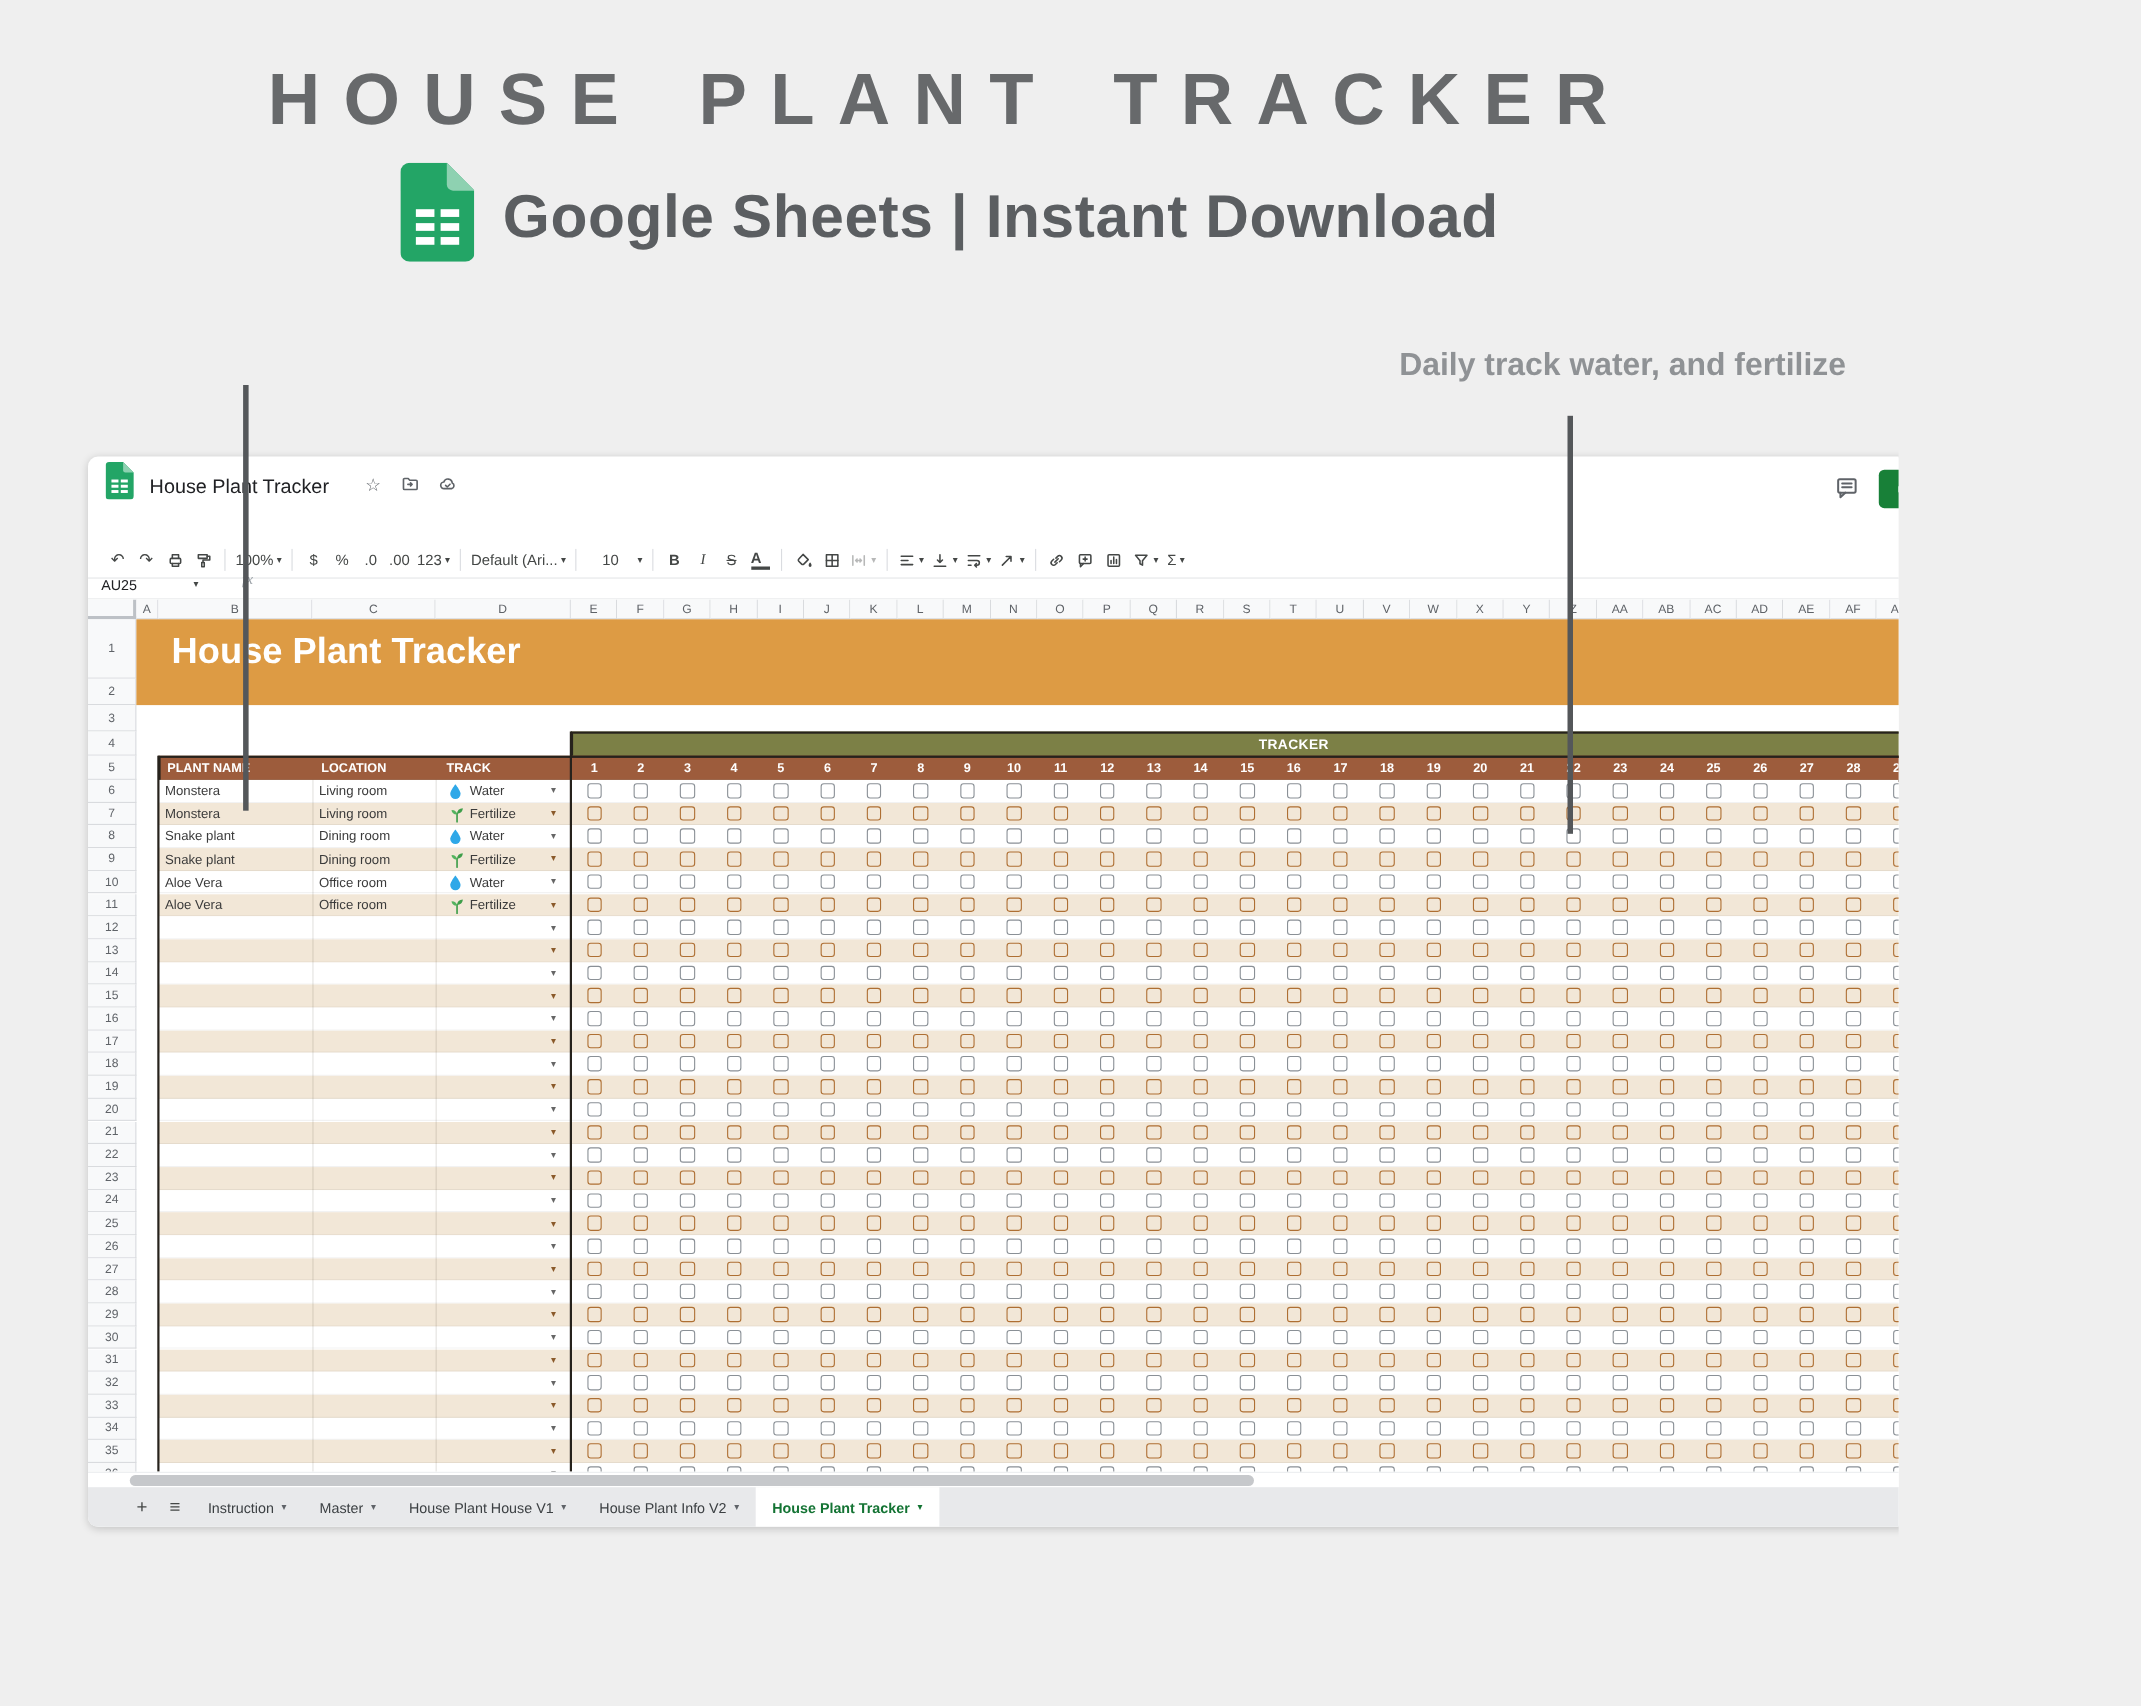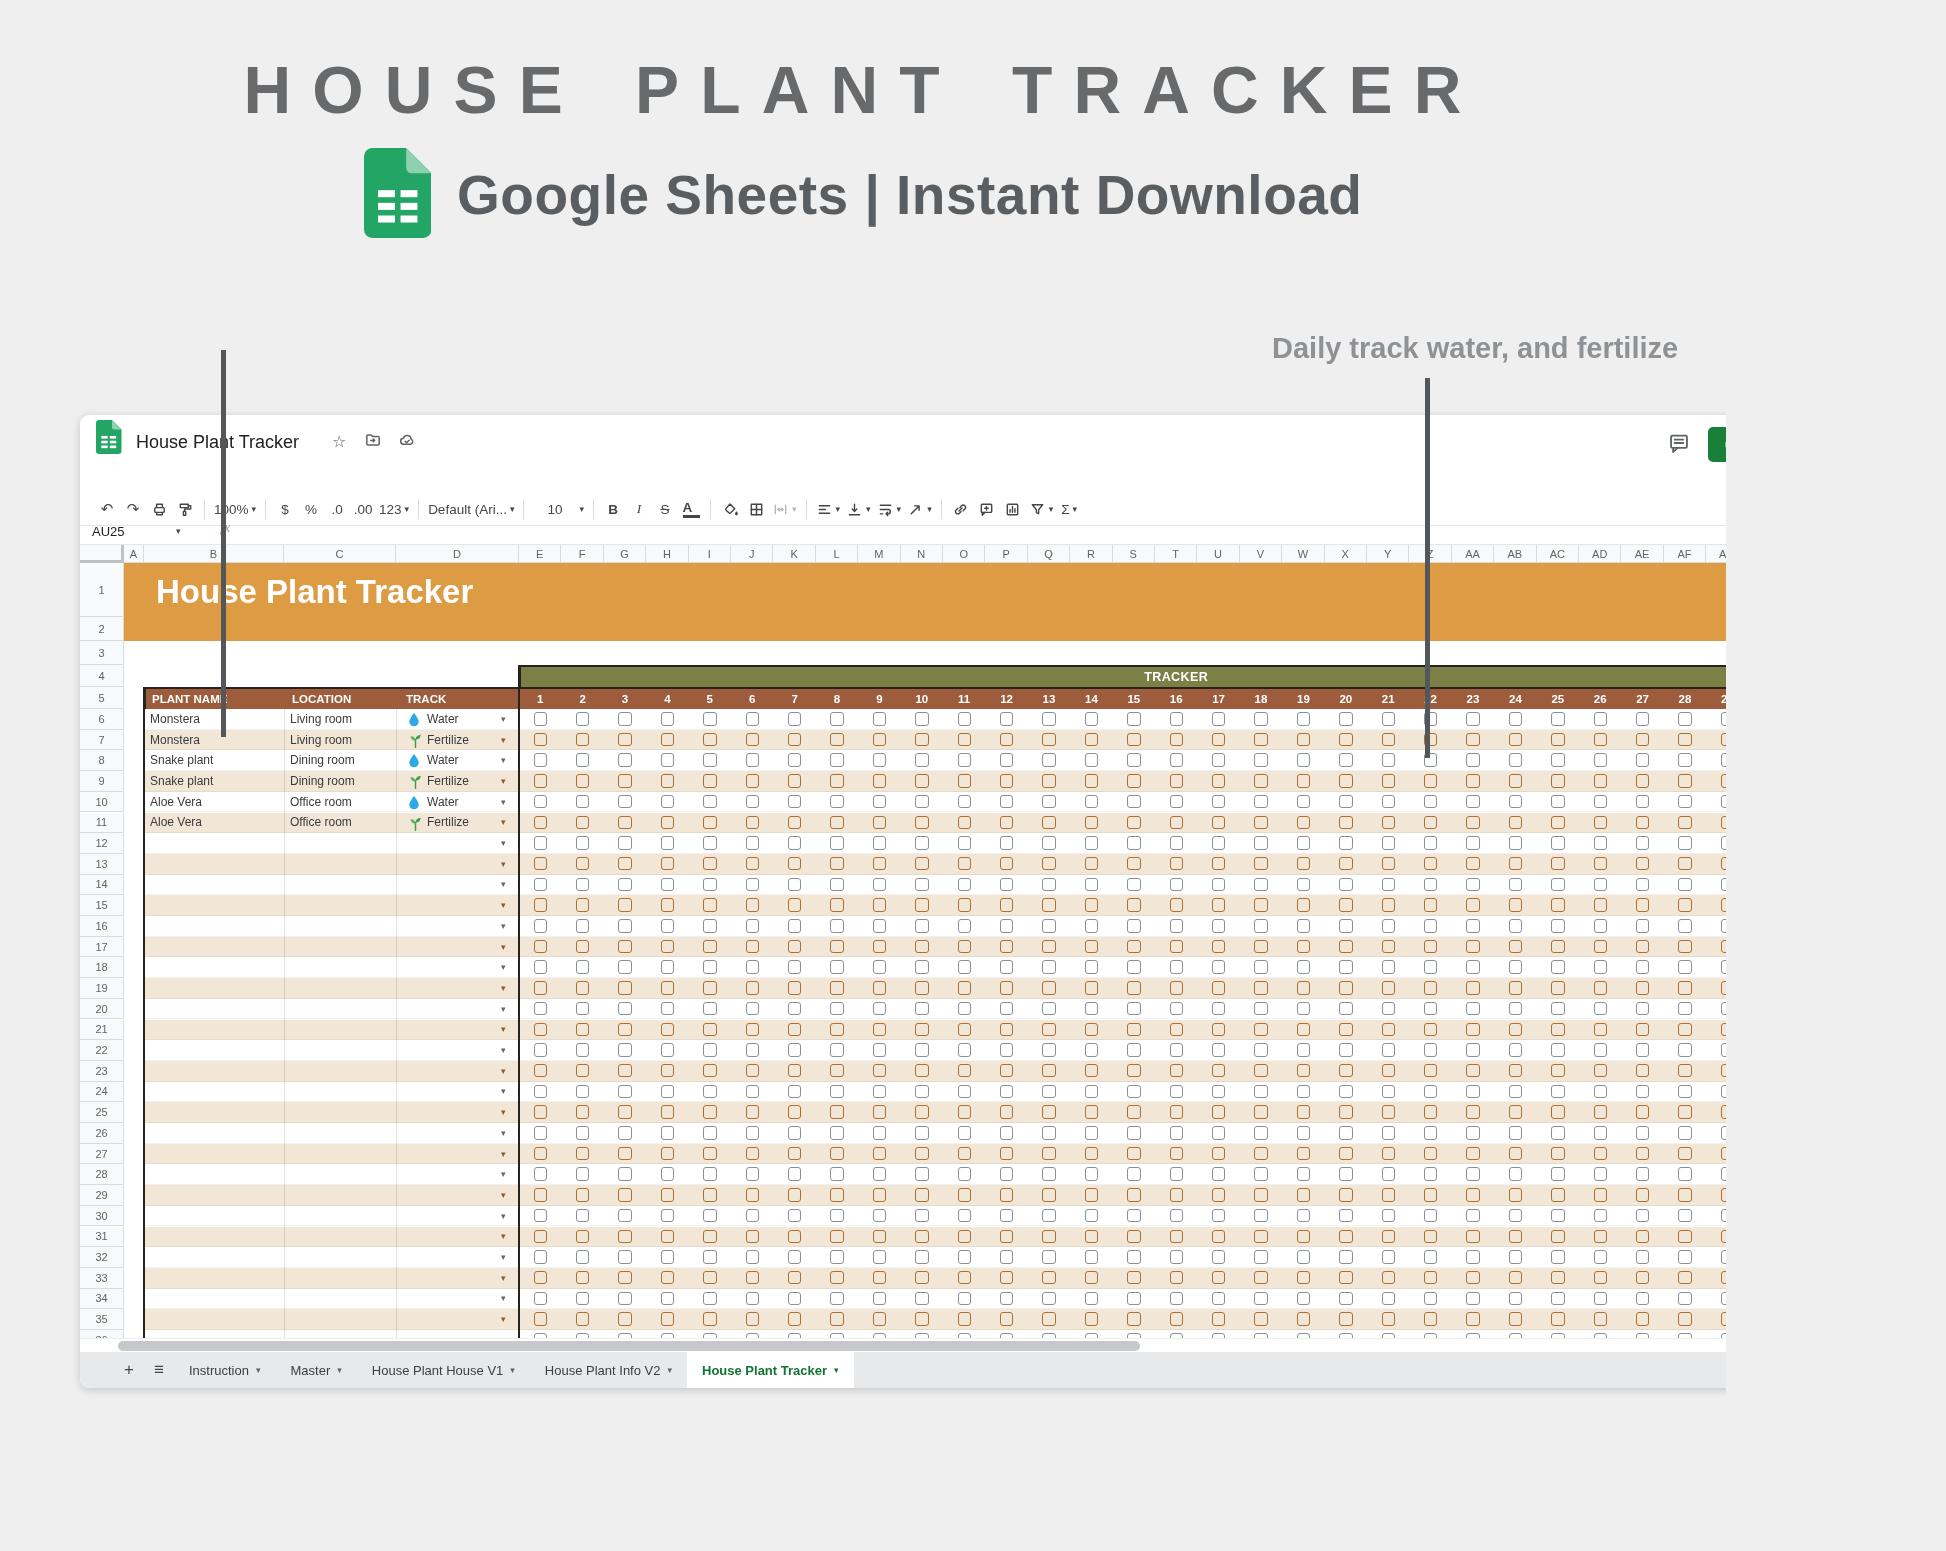--- a/index.html
+++ b/index.html
@@ -112,21 +112,21 @@
             <rect x="26" y="30" width="12" height="5"></rect>
     <rect x="10" y="39" width="12" height="5"></rect>
             <rect x="26" y="39" width="12" height="5"></rect>
     <rect x="10" y="48" width="12" height="5"></rect>
             <rect x="26" y="48" width="12" height="5"></rect>
           </g>
         </svg></span>
     <span class="sub-text">Google Sheets | Instant Download</span>
   </div>
 
-  <div class="anno-text" style="left:1272px; top:332px;">Daily track water, and fertilize</div>
+  <div class="anno-text" style="left:1272px; top:316px;">Daily track water, and fertilize</div>
   <div class="anno-line" style="left:221px; top:350px; height:387px;"></div>
   <div class="anno-line" style="left:1425px; top:378px; height:380px;"></div>
 
   <div id="win">
 
     <div id="titlebar">
       <span class="abs" style="left:16px; top:5px;"><svg width="25.5" height="34" viewBox="0 0 48 64">
     <path d="M30 0H6a6 6 0 0 0-6 6v52a6 6 0 0 0 6 6h36a6 6 0 0 0 6-6V18z" fill="#23A566"></path>
     <path d="M30 0l18 18H34a4 4 0 0 1-4-4z" fill="#8ED1B1"></path>
     <g fill="#fff">

